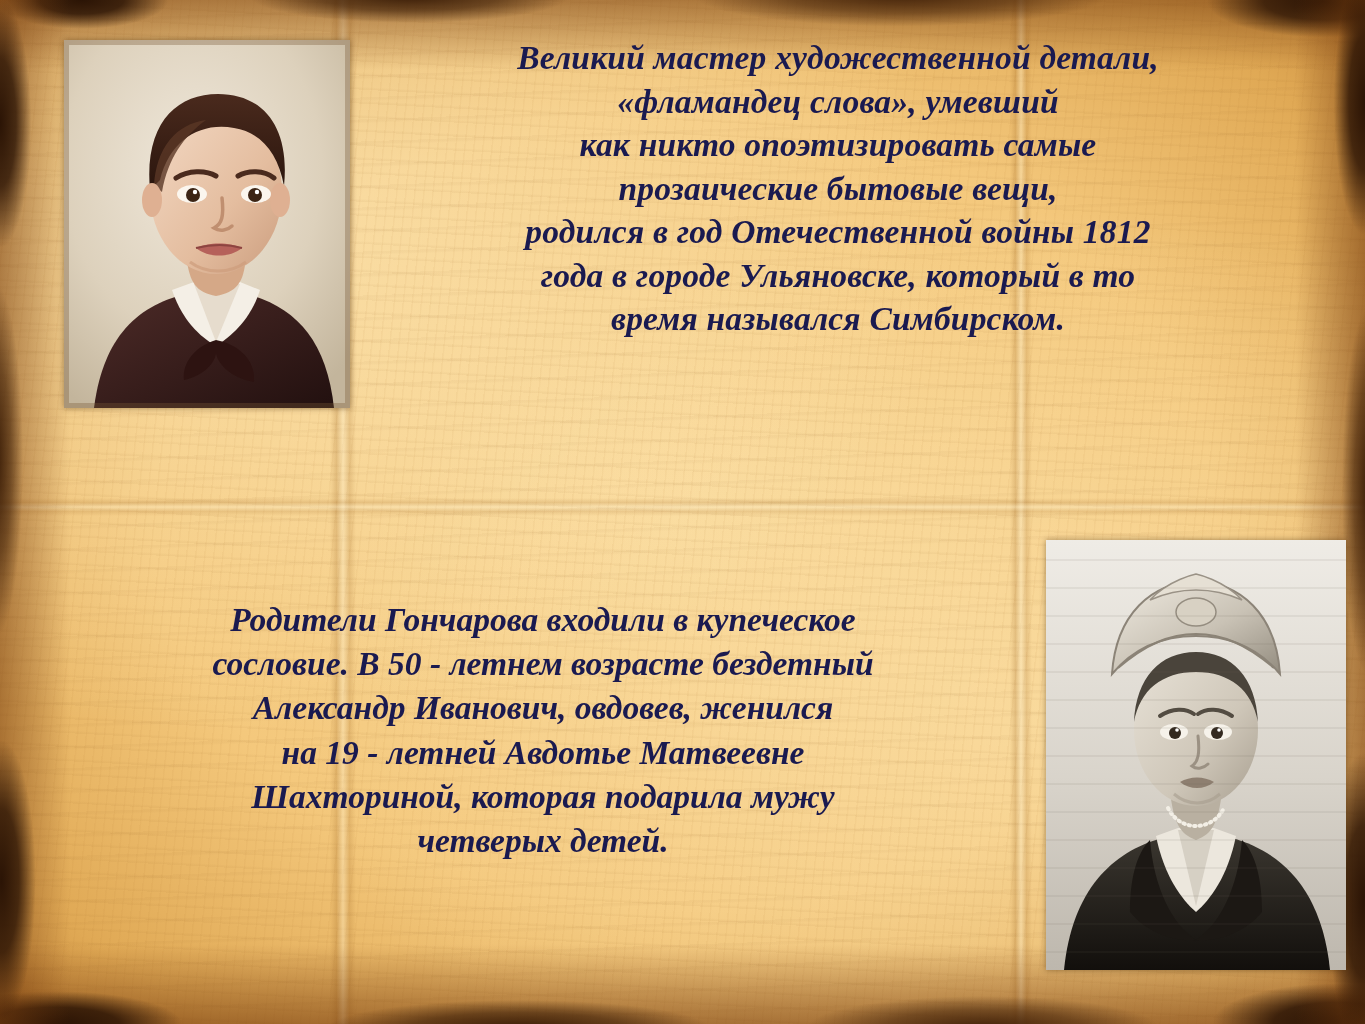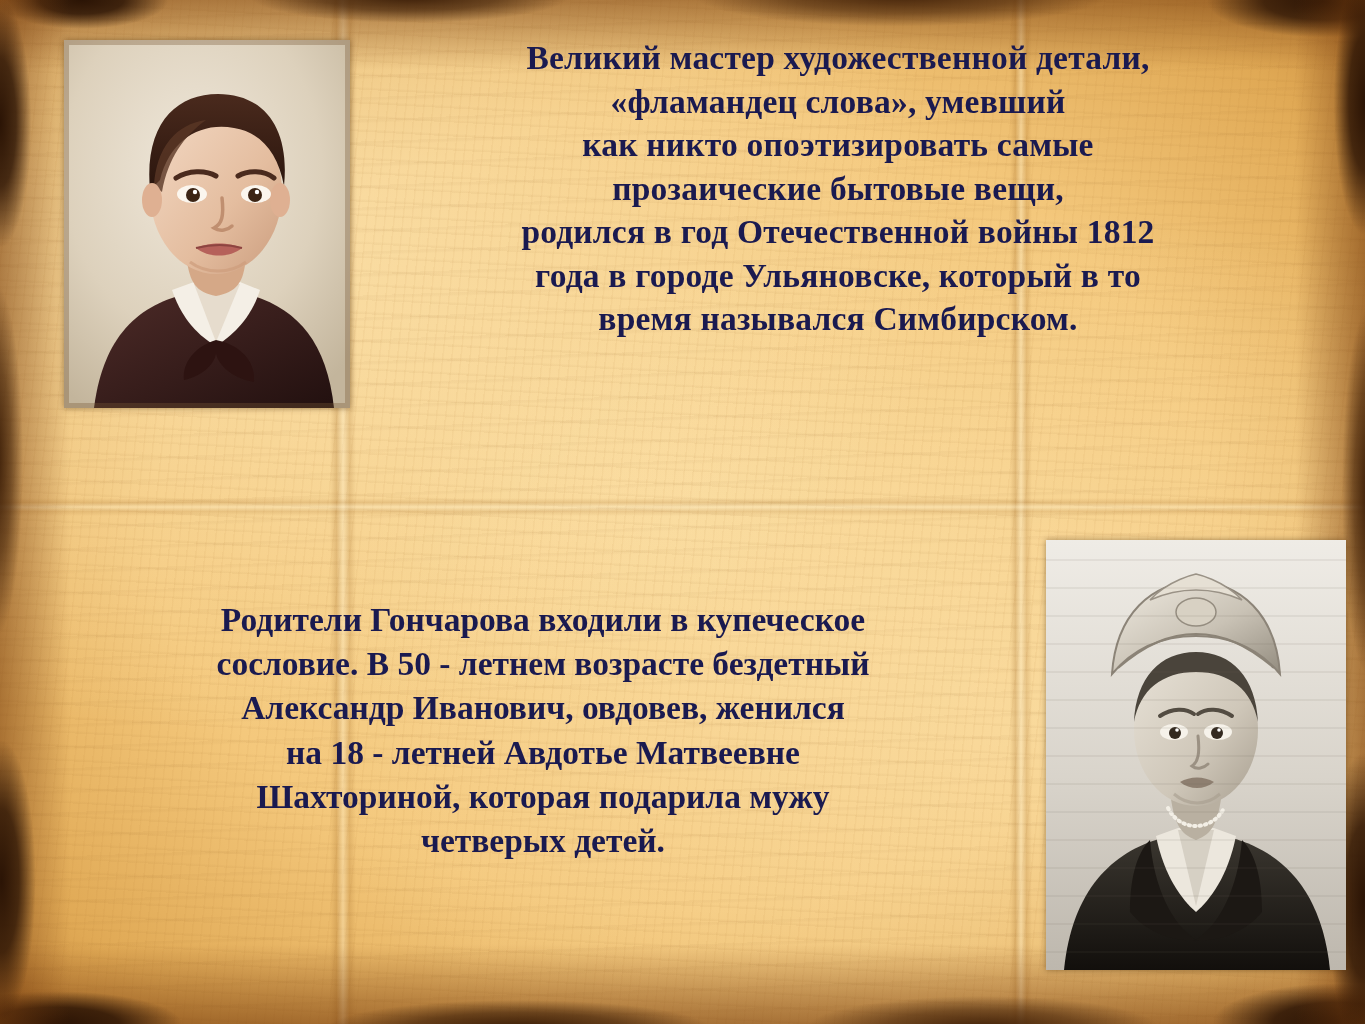--- a/index.html
+++ b/index.html
@@ -72,20 +72,21 @@
     position: absolute;
     pointer-events: none;
     background: linear-gradient(to right, rgba(150,95,30,0.0), rgba(150,95,30,0.22), rgba(255,245,215,0.35), rgba(150,95,30,0.18), rgba(150,95,30,0.0));
   }
 
   
   .text-block {
     position: absolute;
     color: #1a1a50;
     font-weight: bold;
+    font-style: italic;
     line-height: 1.30;
     text-align: center;
     white-space: pre-line;
     z-index: 5;
   }
   #para-1 {
     left: 388px;
     top: 36px;
     width: 900px;
     font-size: 33.5px;
@@ -278,17 +279,17 @@
   <div class="text-block" id="para-1">Великий мастер художественной детали,
 «фламандец слова»,  умевший
 как никто опоэтизировать самые
 прозаические   бытовые вещи,
 родился в год Отечественной войны 1812
 года в  городе  Ульяновске, который в то
 время назывался Симбирском.</div>
   <div class="text-block" id="para-3">Родители  Гончарова  входили в купеческое
 сословие. В 50 - летнем возрасте  бездетный
 Александр Иванович, овдовев,  женился
-на 18 - летней Авдотье Матвеевне
+на 19 - летней Авдотье Матвеевне
 Шахториной, которая подарила мужу
 четверых детей.</div>
 
 </div>
 
 </body></html>

